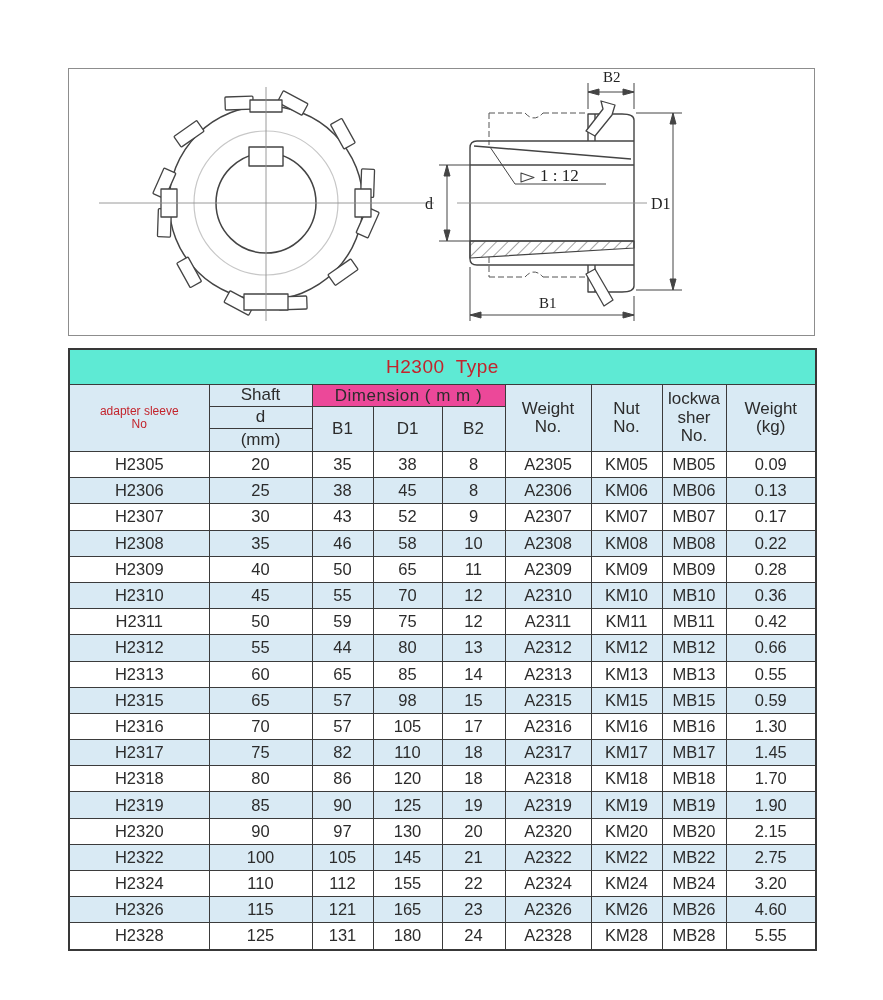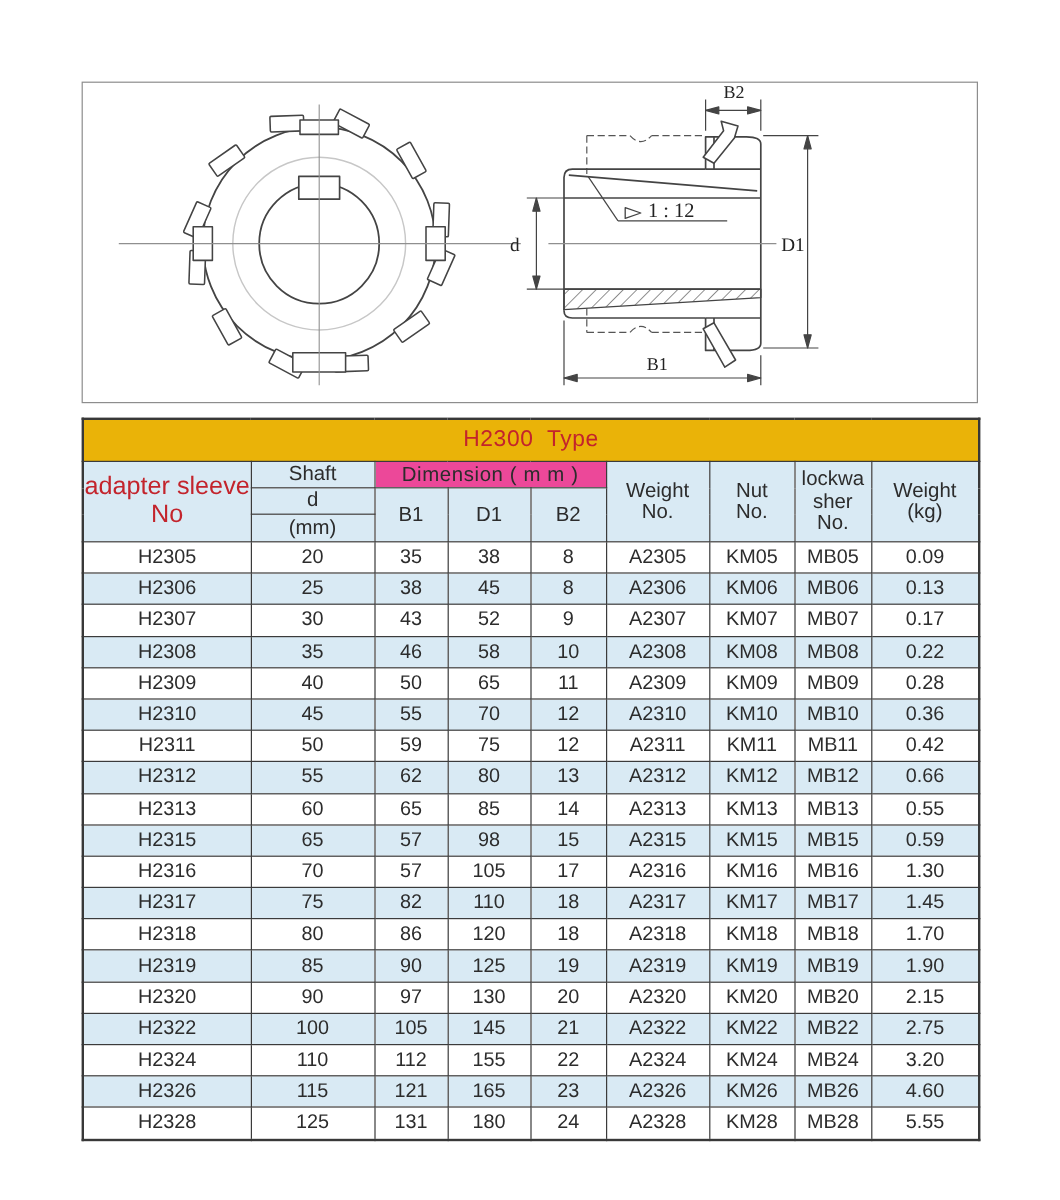--- a/index.html
+++ b/index.html
@@ -16,25 +16,25 @@
   .drawing-box svg{display:block;}
   table.spec{
     border-collapse:collapse;table-layout:fixed;width:747px;margin-top:12px;
     border:2px solid #383838;
   }
   table.spec td{
     border:1px solid #3b3b3b;text-align:center;vertical-align:middle;
     padding:0;color:#2c2c2c;overflow:hidden;
   }
   td.title-cell{
-    height:34px;font-size:19px;white-space:pre;background:#eab308;
+    height:34px;font-size:19px;white-space:pre;background:#5eead4;
     letter-spacing:0.5px;
   }
   .hdr{background:#d9eaf4;font-size:17px;line-height:1.08;white-space:pre-line;}
-  td.adapter-hdr{font-size:21px;}
+  td.adapter-hdr{font-size:12px;}
   td.red-band{color:#ffffff;font-size:17px;letter-spacing:0.5px;}
   tbody.rows td{font-size:16.5px;height:25.2px;}
   tbody.rows tr.alt td{background:#d9eaf4;}
   .r1{height:22px;} .r2{height:22px;} .r3{height:23px;}
 </style>
 </head>
 <body>
 
 <div class="sheet">
 
@@ -295,21 +295,21 @@
           <td>75</td>
           <td>12</td>
           <td>A2311</td>
           <td>KM11</td>
           <td>MB11</td>
           <td>0.42</td>
         </tr>
         <tr class="alt">
           <td>H2312</td>
           <td>55</td>
-          <td>62</td>
+          <td>44</td>
           <td>80</td>
           <td>13</td>
           <td>A2312</td>
           <td>KM12</td>
           <td>MB12</td>
           <td>0.66</td>
         </tr>
         <tr>
           <td>H2313</td>
           <td>60</td>

